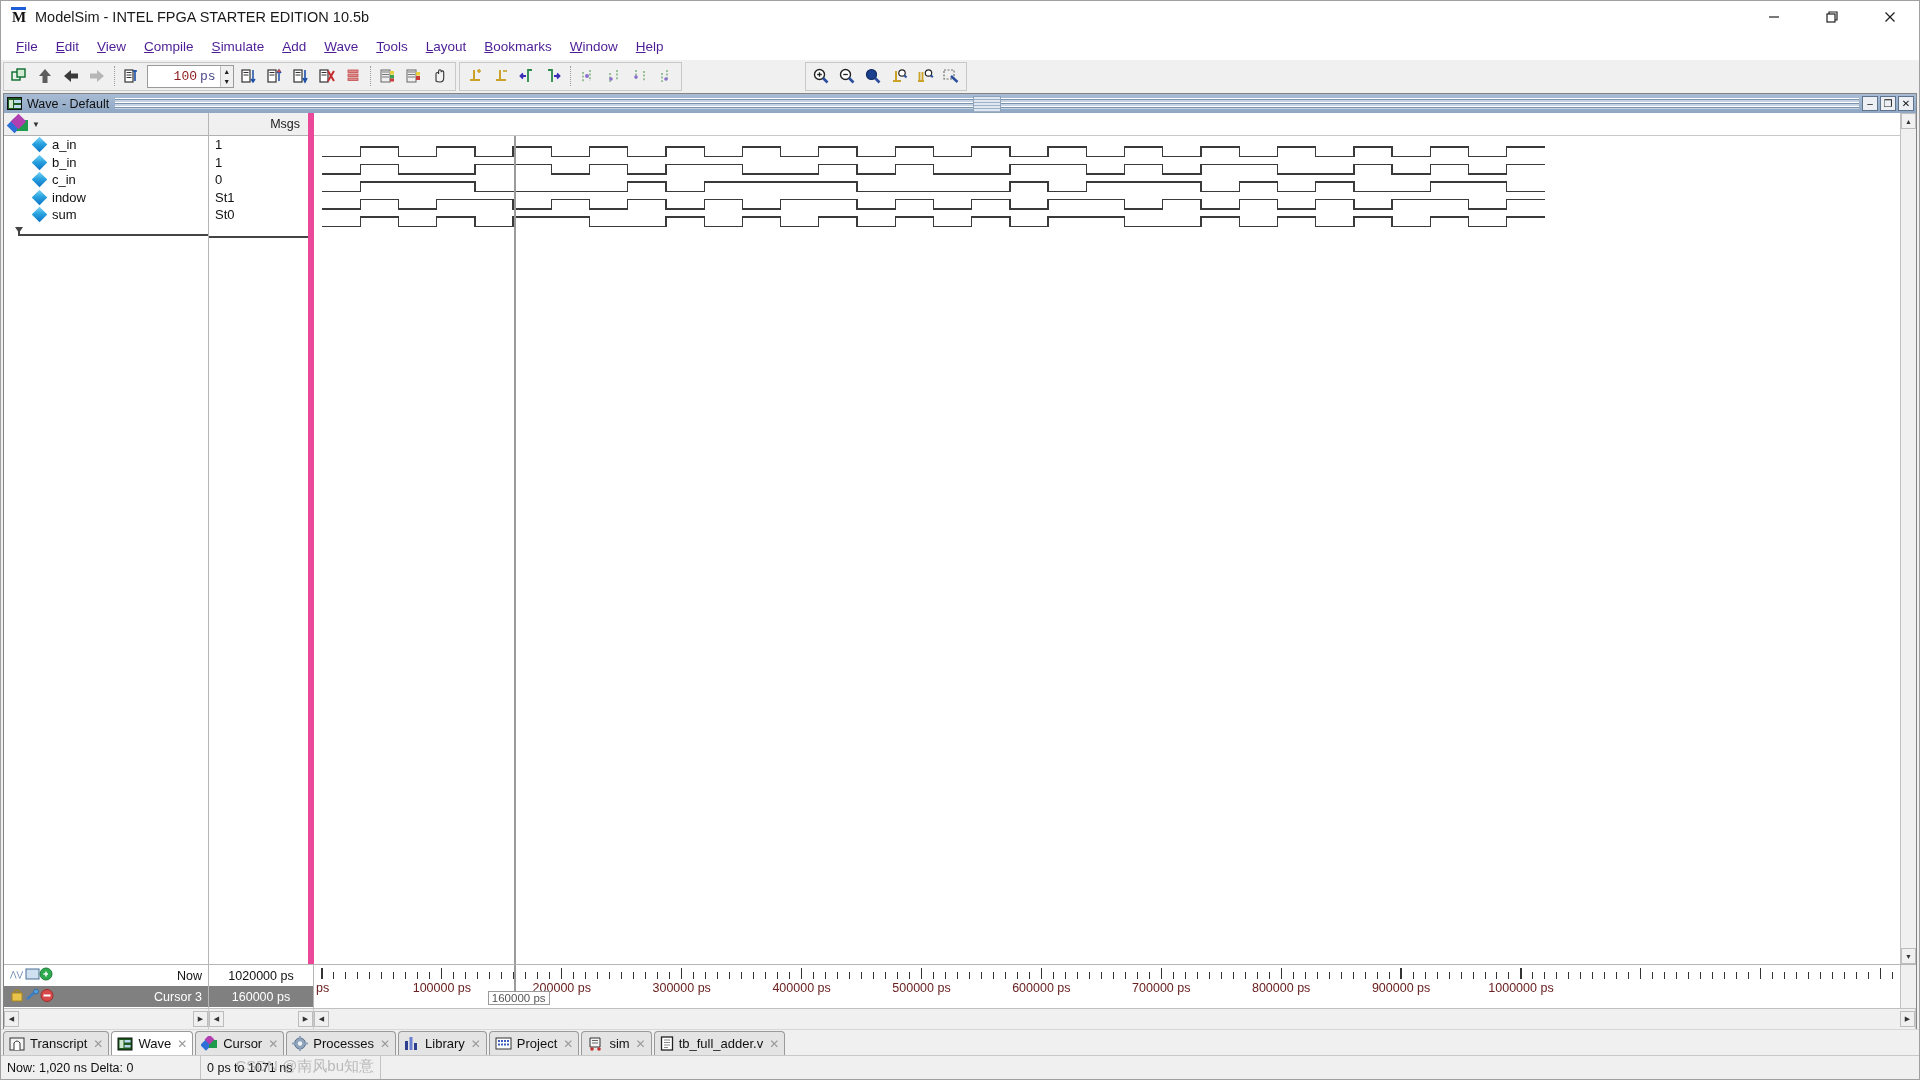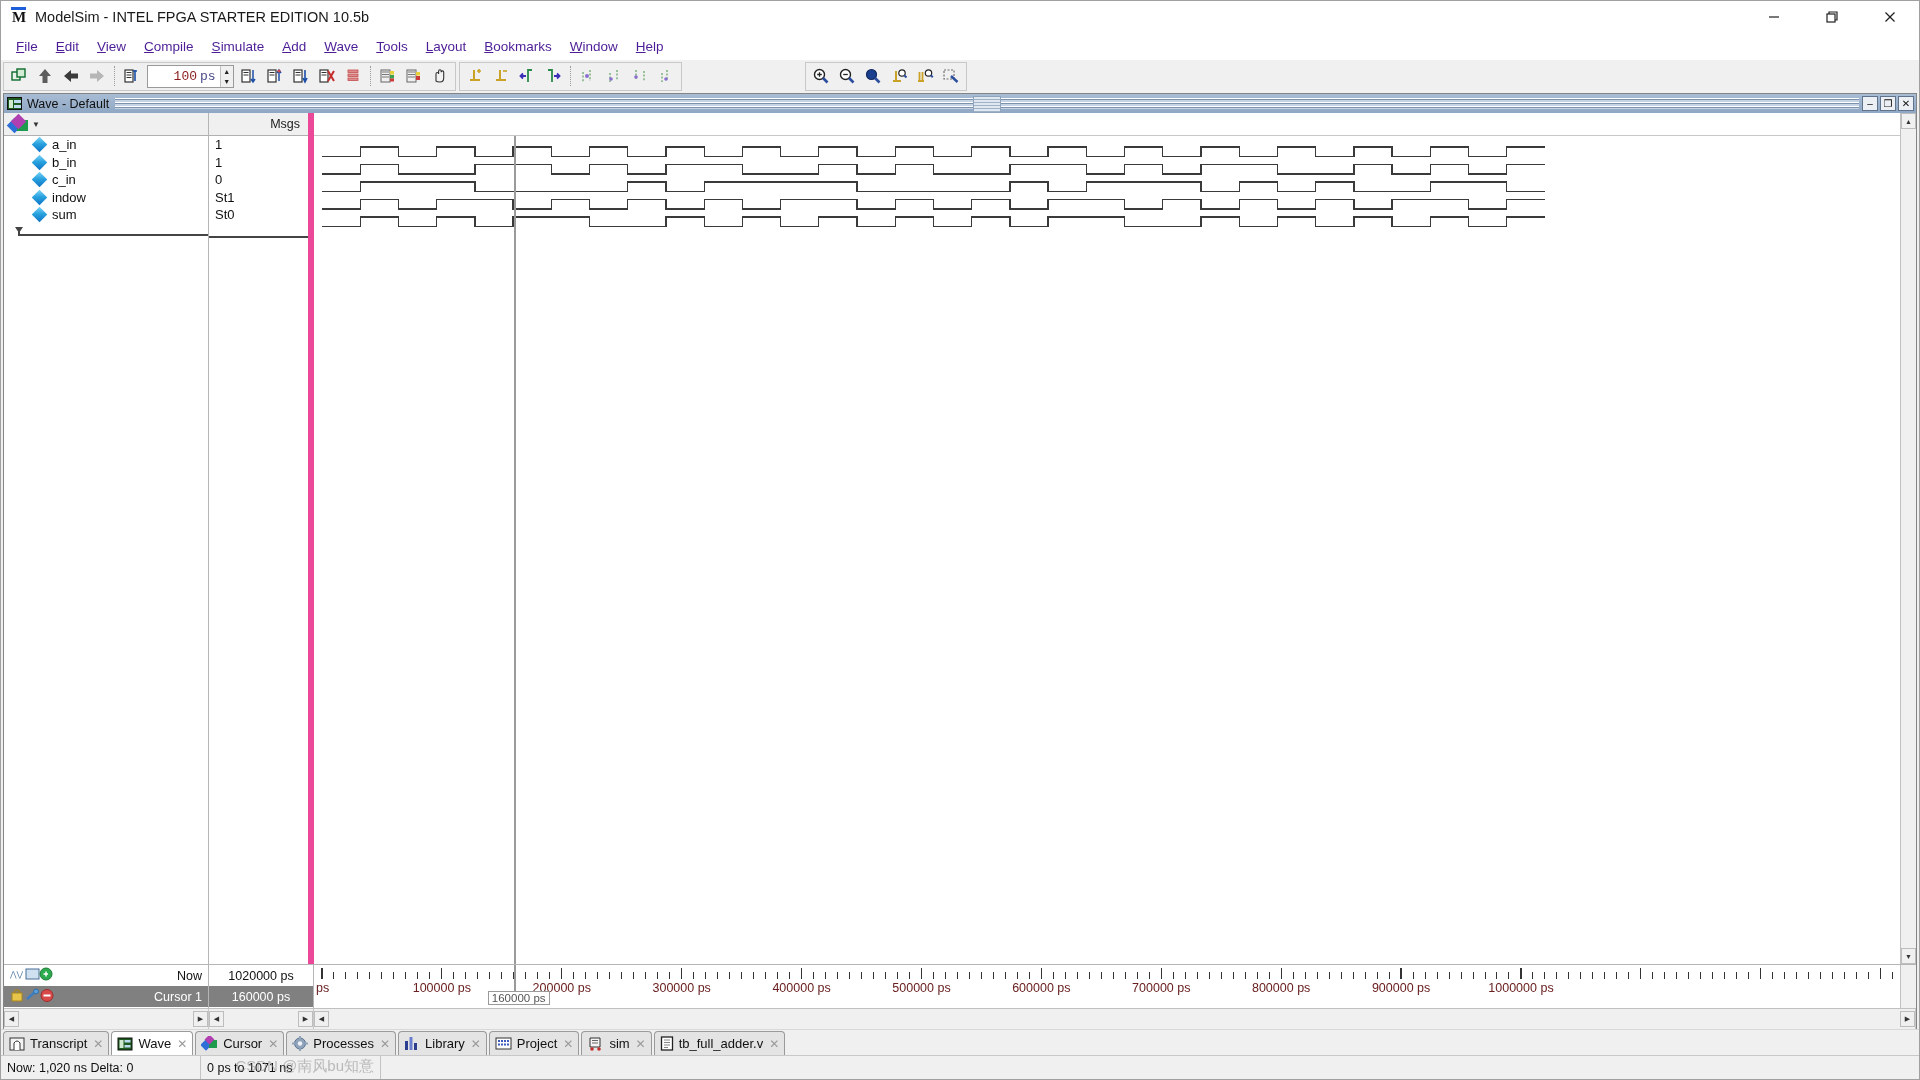--- a/index.html
+++ b/index.html
@@ -766,21 +766,21 @@
             <span>
               <svg width="52" height="15" viewBox="0 0 52 15">
                 <rect x="2" y="5" width="10" height="8" fill="#e8c44a" stroke="#a8861f"></rect>
                 <path d="M4.5 5 V3.2 Q7 0.8 9.5 3.2 V5" fill="none" stroke="#a8861f" stroke-width="1.4"></path>
                 <path d="M17 11 L25 4" stroke="#3b7ec4" stroke-width="2.4"></path>
                 <circle cx="26" cy="3.5" r="2.4" fill="#5ba0dc" stroke="#2d6ea8"></circle>
                 <circle cx="37" cy="7.5" r="6" fill="#d84a4a" stroke="#a02b2b"></circle>
                 <rect x="33.5" y="6.5" width="7" height="2" fill="#fff"></rect>
               </svg>
             </span>
-            <span class="lbl">Cursor 1</span>
+            <span class="lbl">Cursor 3</span>
           </div>
         </div>
 
         <div class="foot-vals">
           <div class="foot-row">
             <span>1020000 ps</span>
           </div>
           <div class="foot-row sel">
             <span>160000 ps</span>
           </div>

